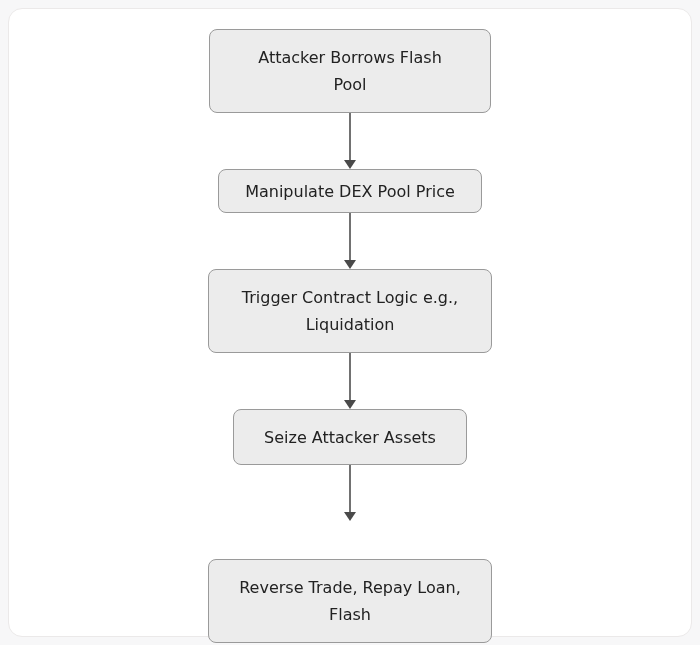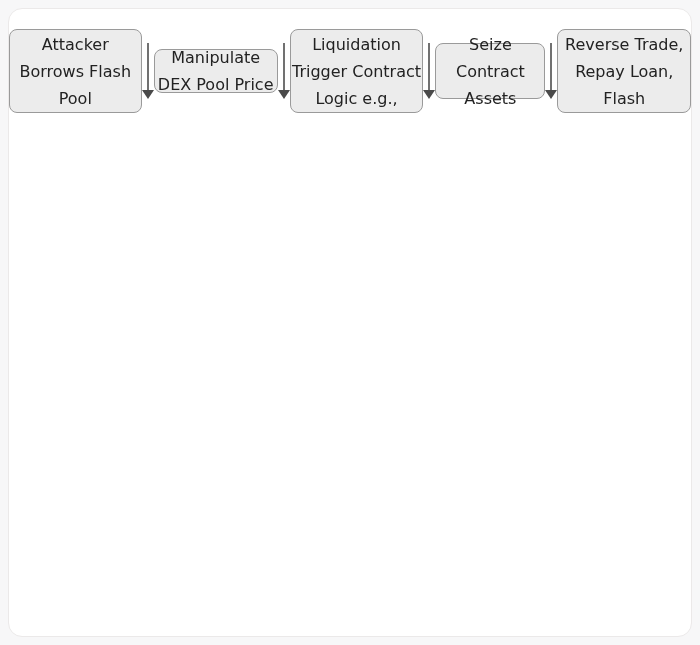--- a/index.html
+++ b/index.html
@@ -25,21 +25,21 @@
     border: 1px solid #ebe9e9;
     border-radius: 14px;
     box-sizing: border-box;
   }
   .flow {
     position: absolute;
     left: 0;
     top: 20px;
     width: 100%;
     display: flex;
-    flex-direction: row;
+    flex-direction: column;
     align-items: center;
   }
   .node {
     box-sizing: border-box;
     background: #ececec;
     border: 1px solid #9a9a9a;
     border-radius: 8px;
     color: #222222;
     font-size: 16px;
     line-height: 27px;
@@ -47,21 +47,21 @@
     display: flex;
     flex-direction: column;
     justify-content: center;
     align-items: center;
   }
   .node span { display: block; }
   .n1 { width: 282px; height: 84px; }
   .n2 { width: 264px; height: 44px; }
   .n3 { width: 284px; height: 84px; }
   .n4 { width: 234px; height: 56px; }
-  .n5 { width: 284px; height: 84px; }
+  .n5 { width: 284px; height: 84px; margin-top: 38px; }
   .arrow {
     height: 56px;
     display: flex;
     flex-direction: column;
     align-items: center;
     justify-content: flex-start;
   }
   .arrow .shaft {
     width: 2px;
     flex: 1 1 auto;
@@ -95,31 +95,31 @@
       <div class="node n2">
         <span>Manipulate DEX Pool Price</span>
       </div>
 
       <div class="arrow">
         <div class="shaft"></div>
         <div class="head"></div>
       </div>
 
       <div class="node n3">
+        <span>Trigger Contract Logic e.g.,</span>
         <span>Liquidation</span>
-        <span>Trigger Contract Logic e.g.,</span>
       </div>
 
       <div class="arrow">
         <div class="shaft"></div>
         <div class="head"></div>
       </div>
 
       <div class="node n4">
-        <span>Seize Contract Assets</span>
+        <span>Seize Attacker Assets</span>
       </div>
 
       <div class="arrow">
         <div class="shaft"></div>
         <div class="head"></div>
       </div>
 
       <div class="node n5">
         <span>Reverse Trade, Repay Loan,</span>
         <span>Flash</span>

